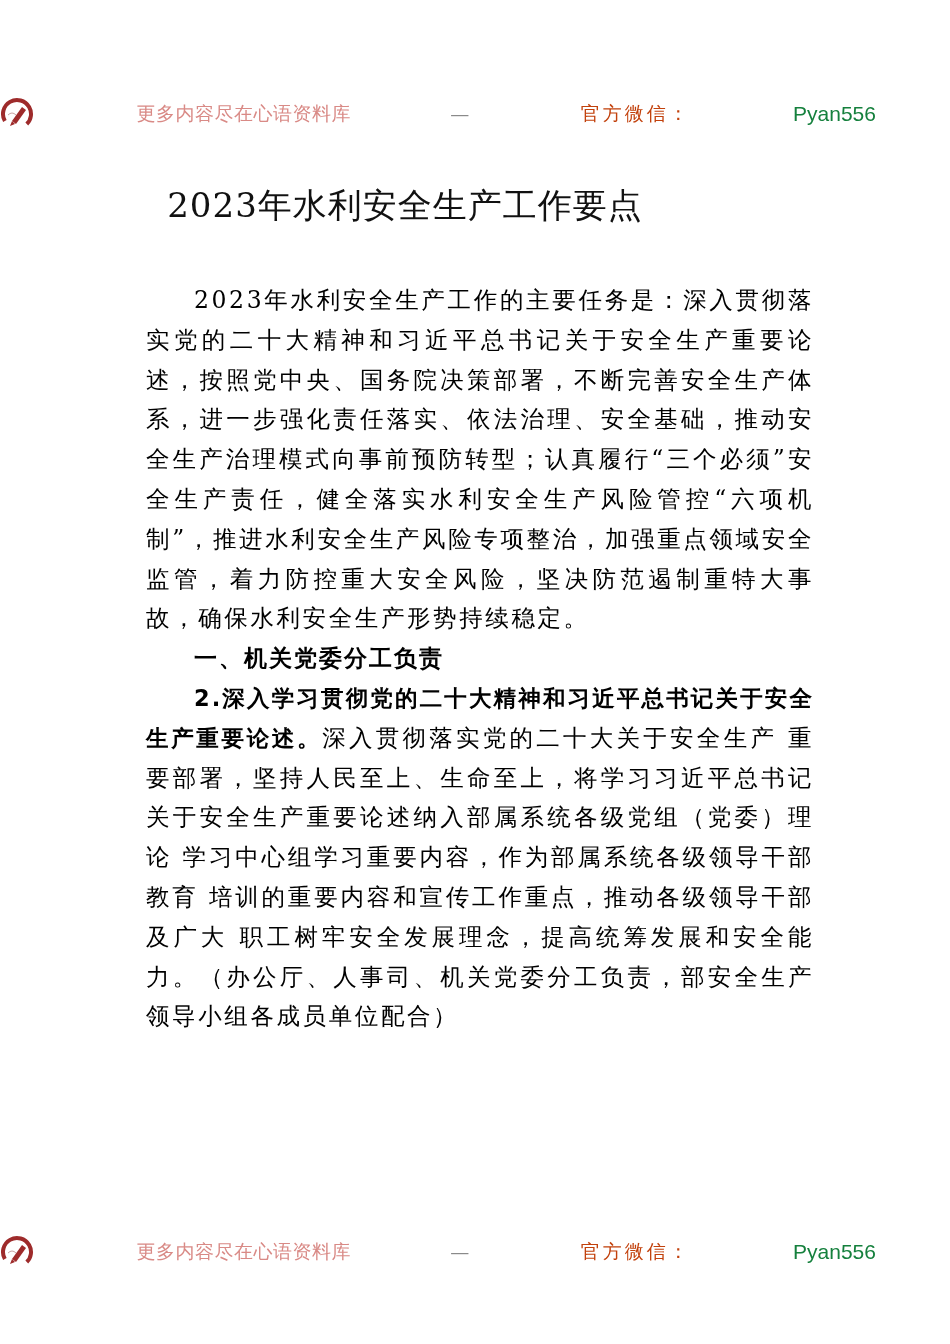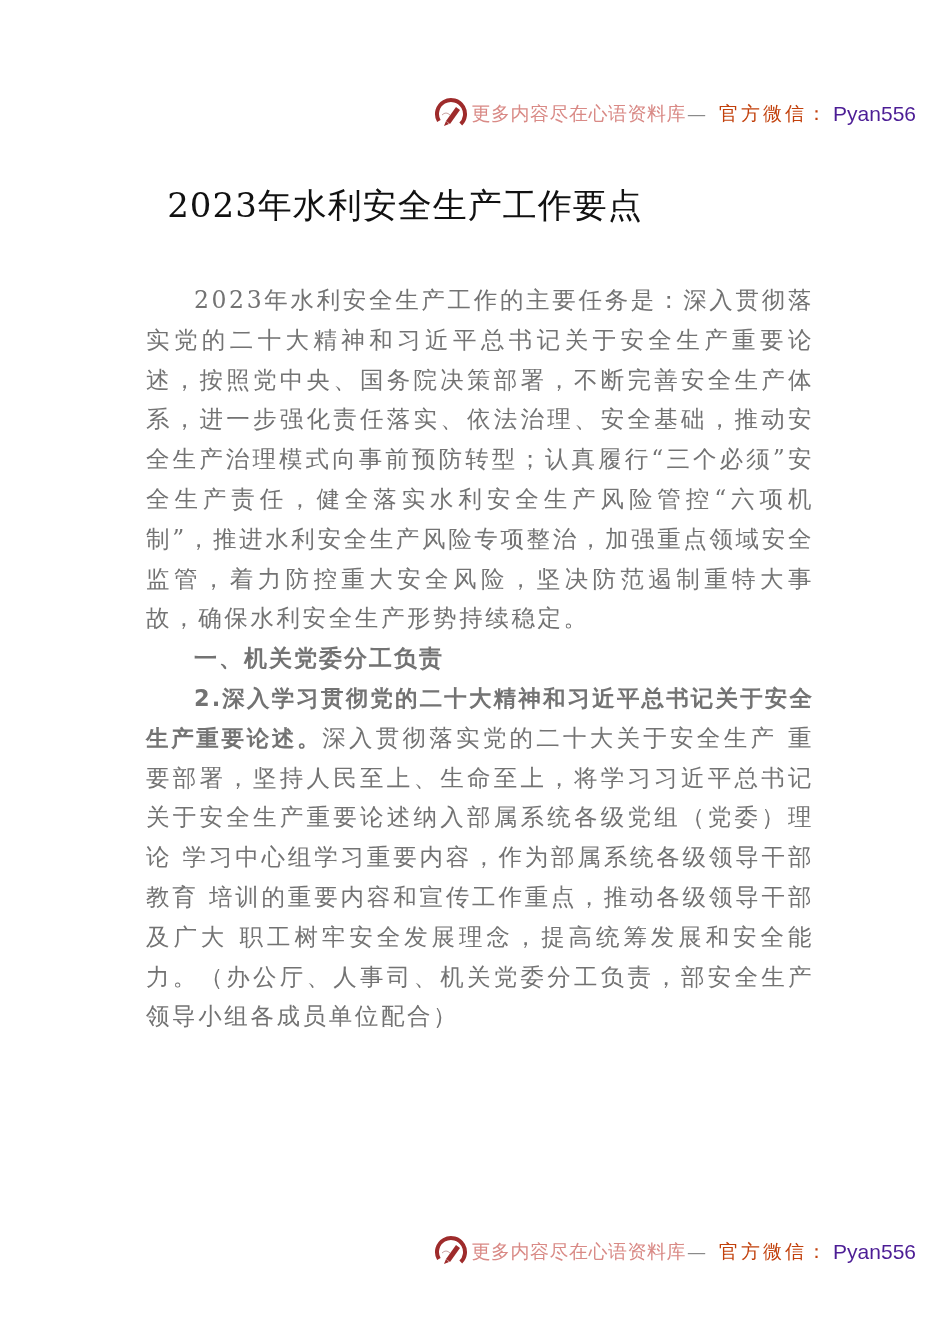--- a/index.html
+++ b/index.html
@@ -15,22 +15,21 @@
     font-family: "DejaVu Serif", "Liberation Serif", serif;
     color: #1a1a1a;
   }
   .banner {
     position: absolute;
     left: 0;
     width: 876px;
     height: 40px;
     display: flex;
     align-items: center;
-    justify-content: flex-end;
-    padding-left: 40px;
+    justify-content: space-between;
   }
   .banner.top { top: 94px; }
   .banner.bottom { top: 1232px; }
   .banner .logo {
     width: 34px;
     height: 34px;
     margin-right: 4px;
     display: inline-block;
   }
   .banner .promo {
@@ -47,21 +46,21 @@
   .banner .wechat-label {
     font-family: Liberation Sans, sans-serif;
     font-size: 19px;
     color: #c2410c;
     letter-spacing: 3px;
     margin-left: 12px;
   }
   .banner .wechat-id {
     font-family: "Liberation Sans", sans-serif;
     font-size: 21px;
-    color: #4c1d95;
+    color: #15803d;
     margin-left: 4px;
   }
   .doc-title {
     position: absolute;
     top: 183px;
     left: 0;
     width: 810px;
     text-align: center;
     font-size: 34px;
     font-weight: normal;
@@ -69,21 +68,21 @@
     margin: 0;
     letter-spacing: 1px;
   }
   .content {
     position: absolute;
     top: 281px;
     left: 146px;
     width: 668px;
     font-size: 23.5px;
     line-height: 39.8px;
-    color: #737373;
+    color: #000000;
     letter-spacing: 2.6px;
   }
   .content p {
     margin: 0;
     text-align: justify;
     text-indent: 48px;
   }
   .content .heading {
     font-family: "DejaVu Sans", "Liberation Sans", sans-serif;
     font-weight: bold;

